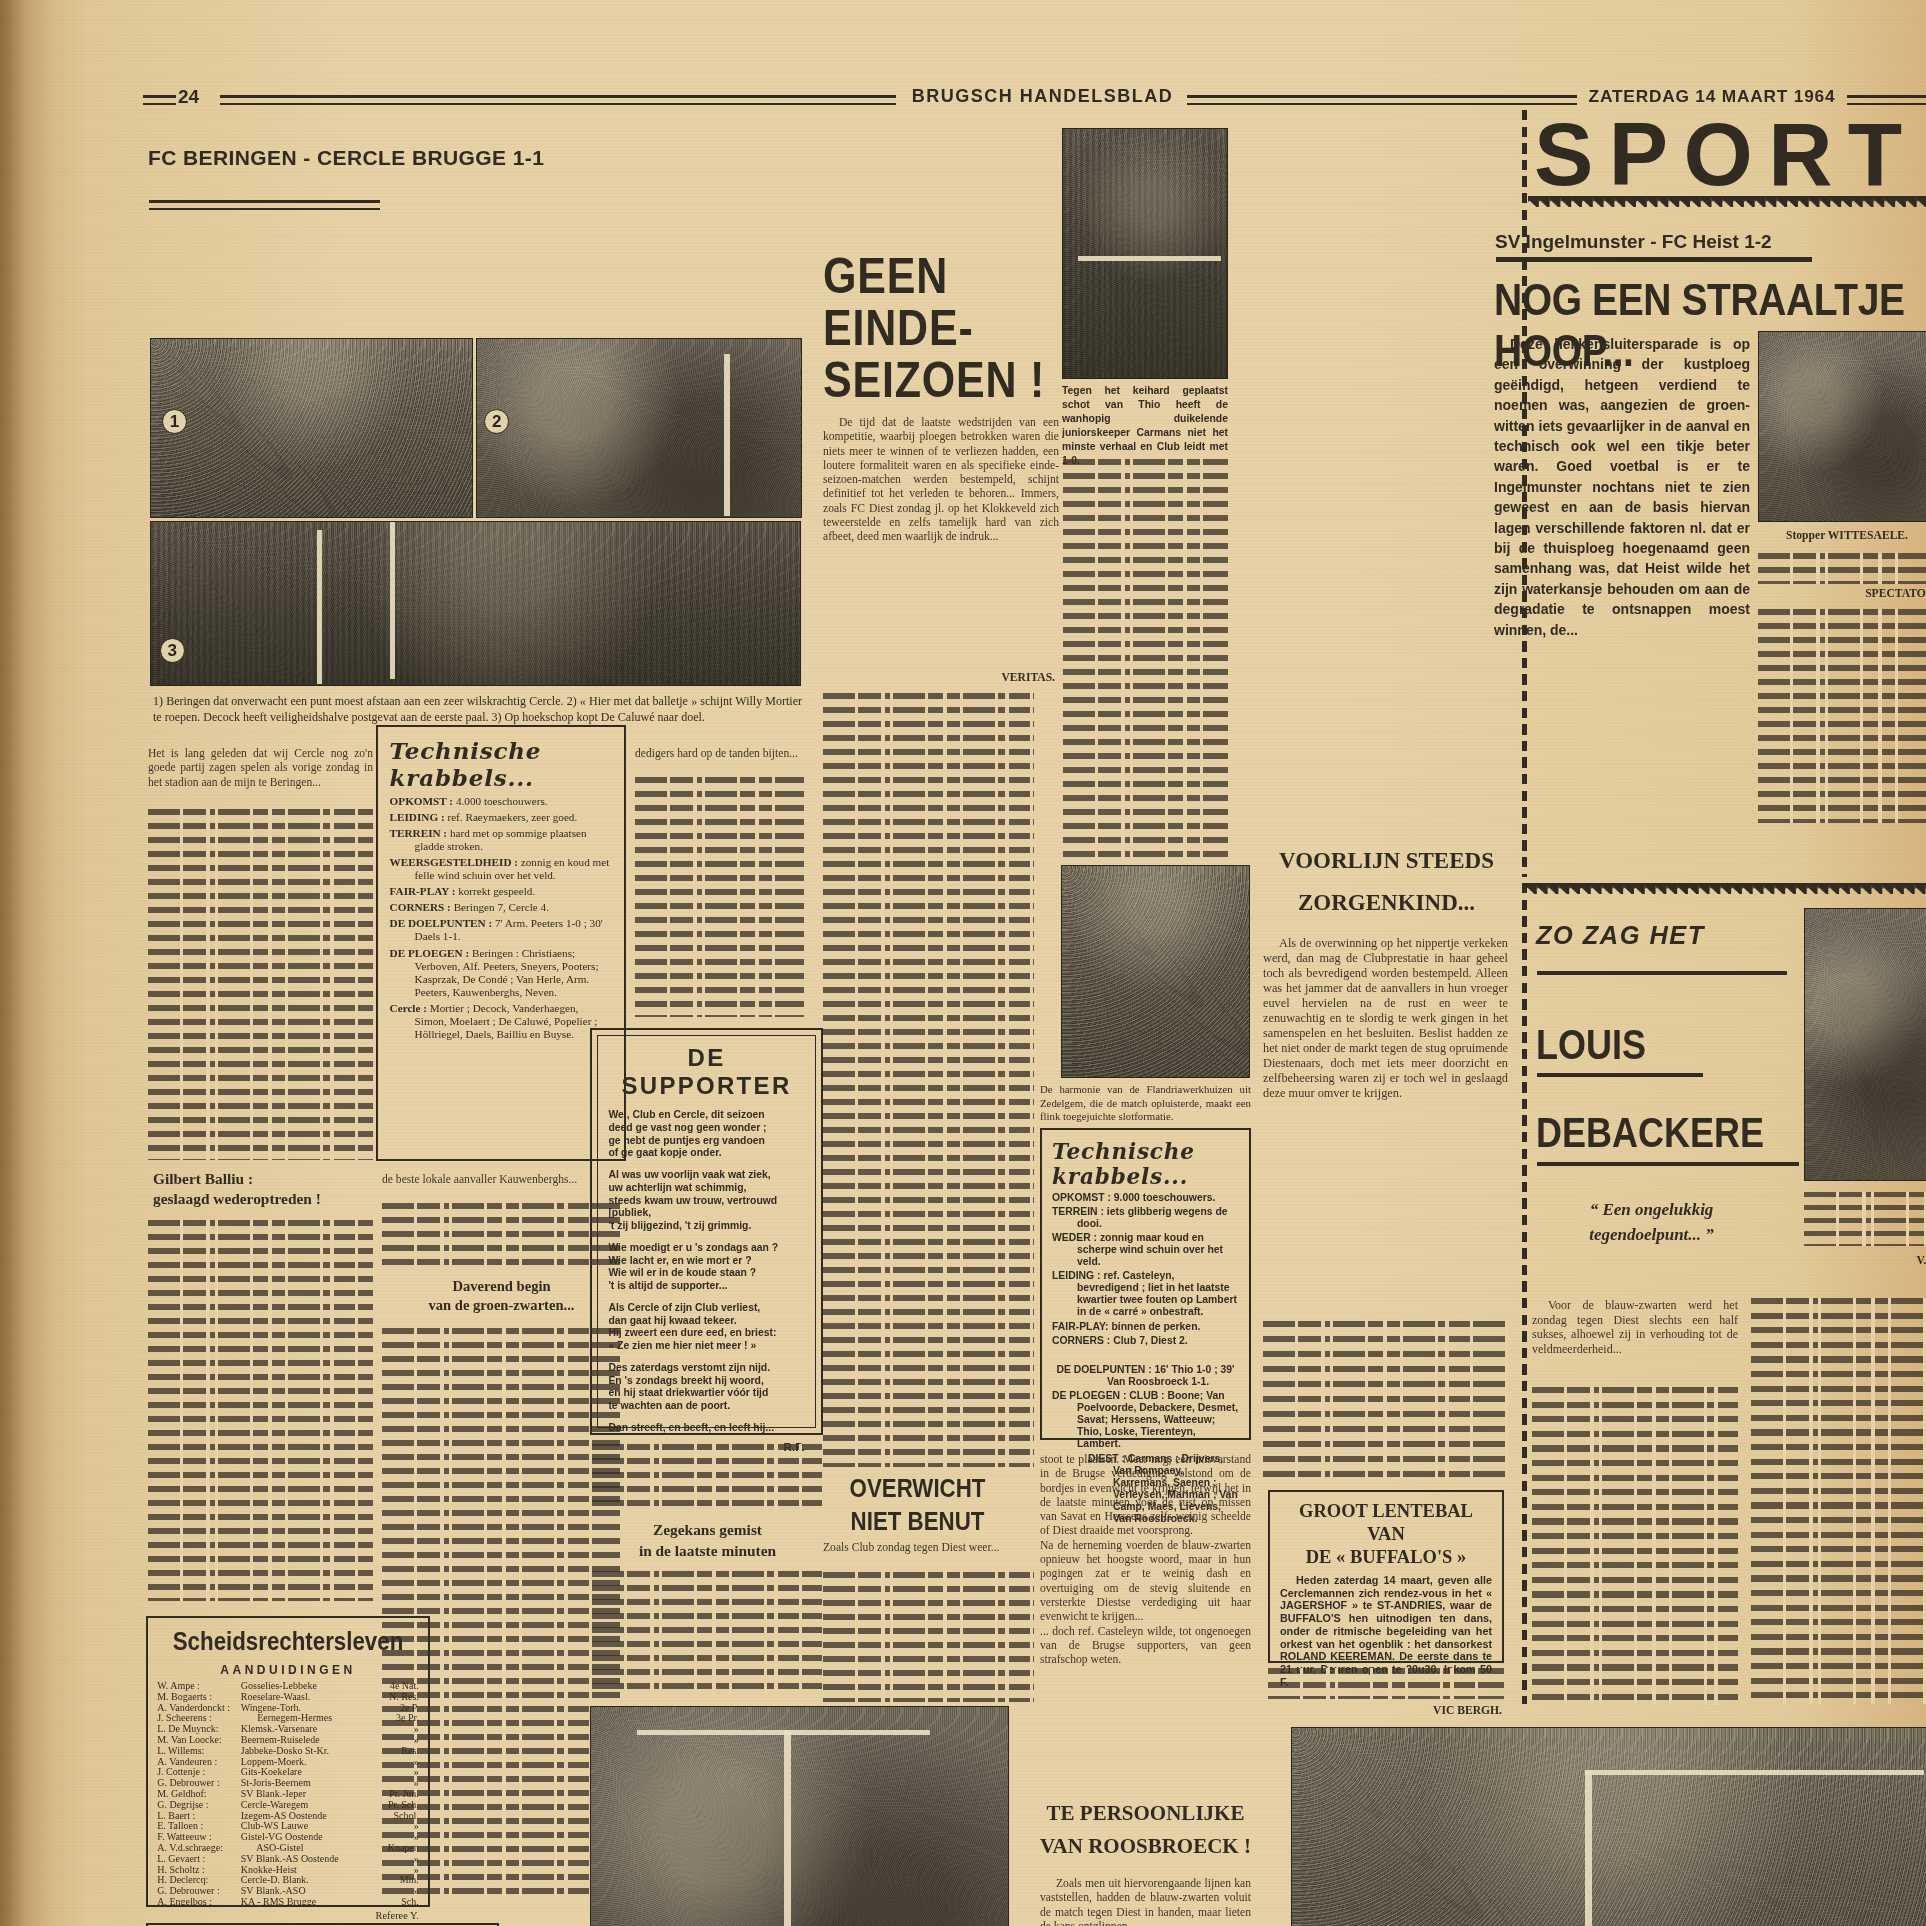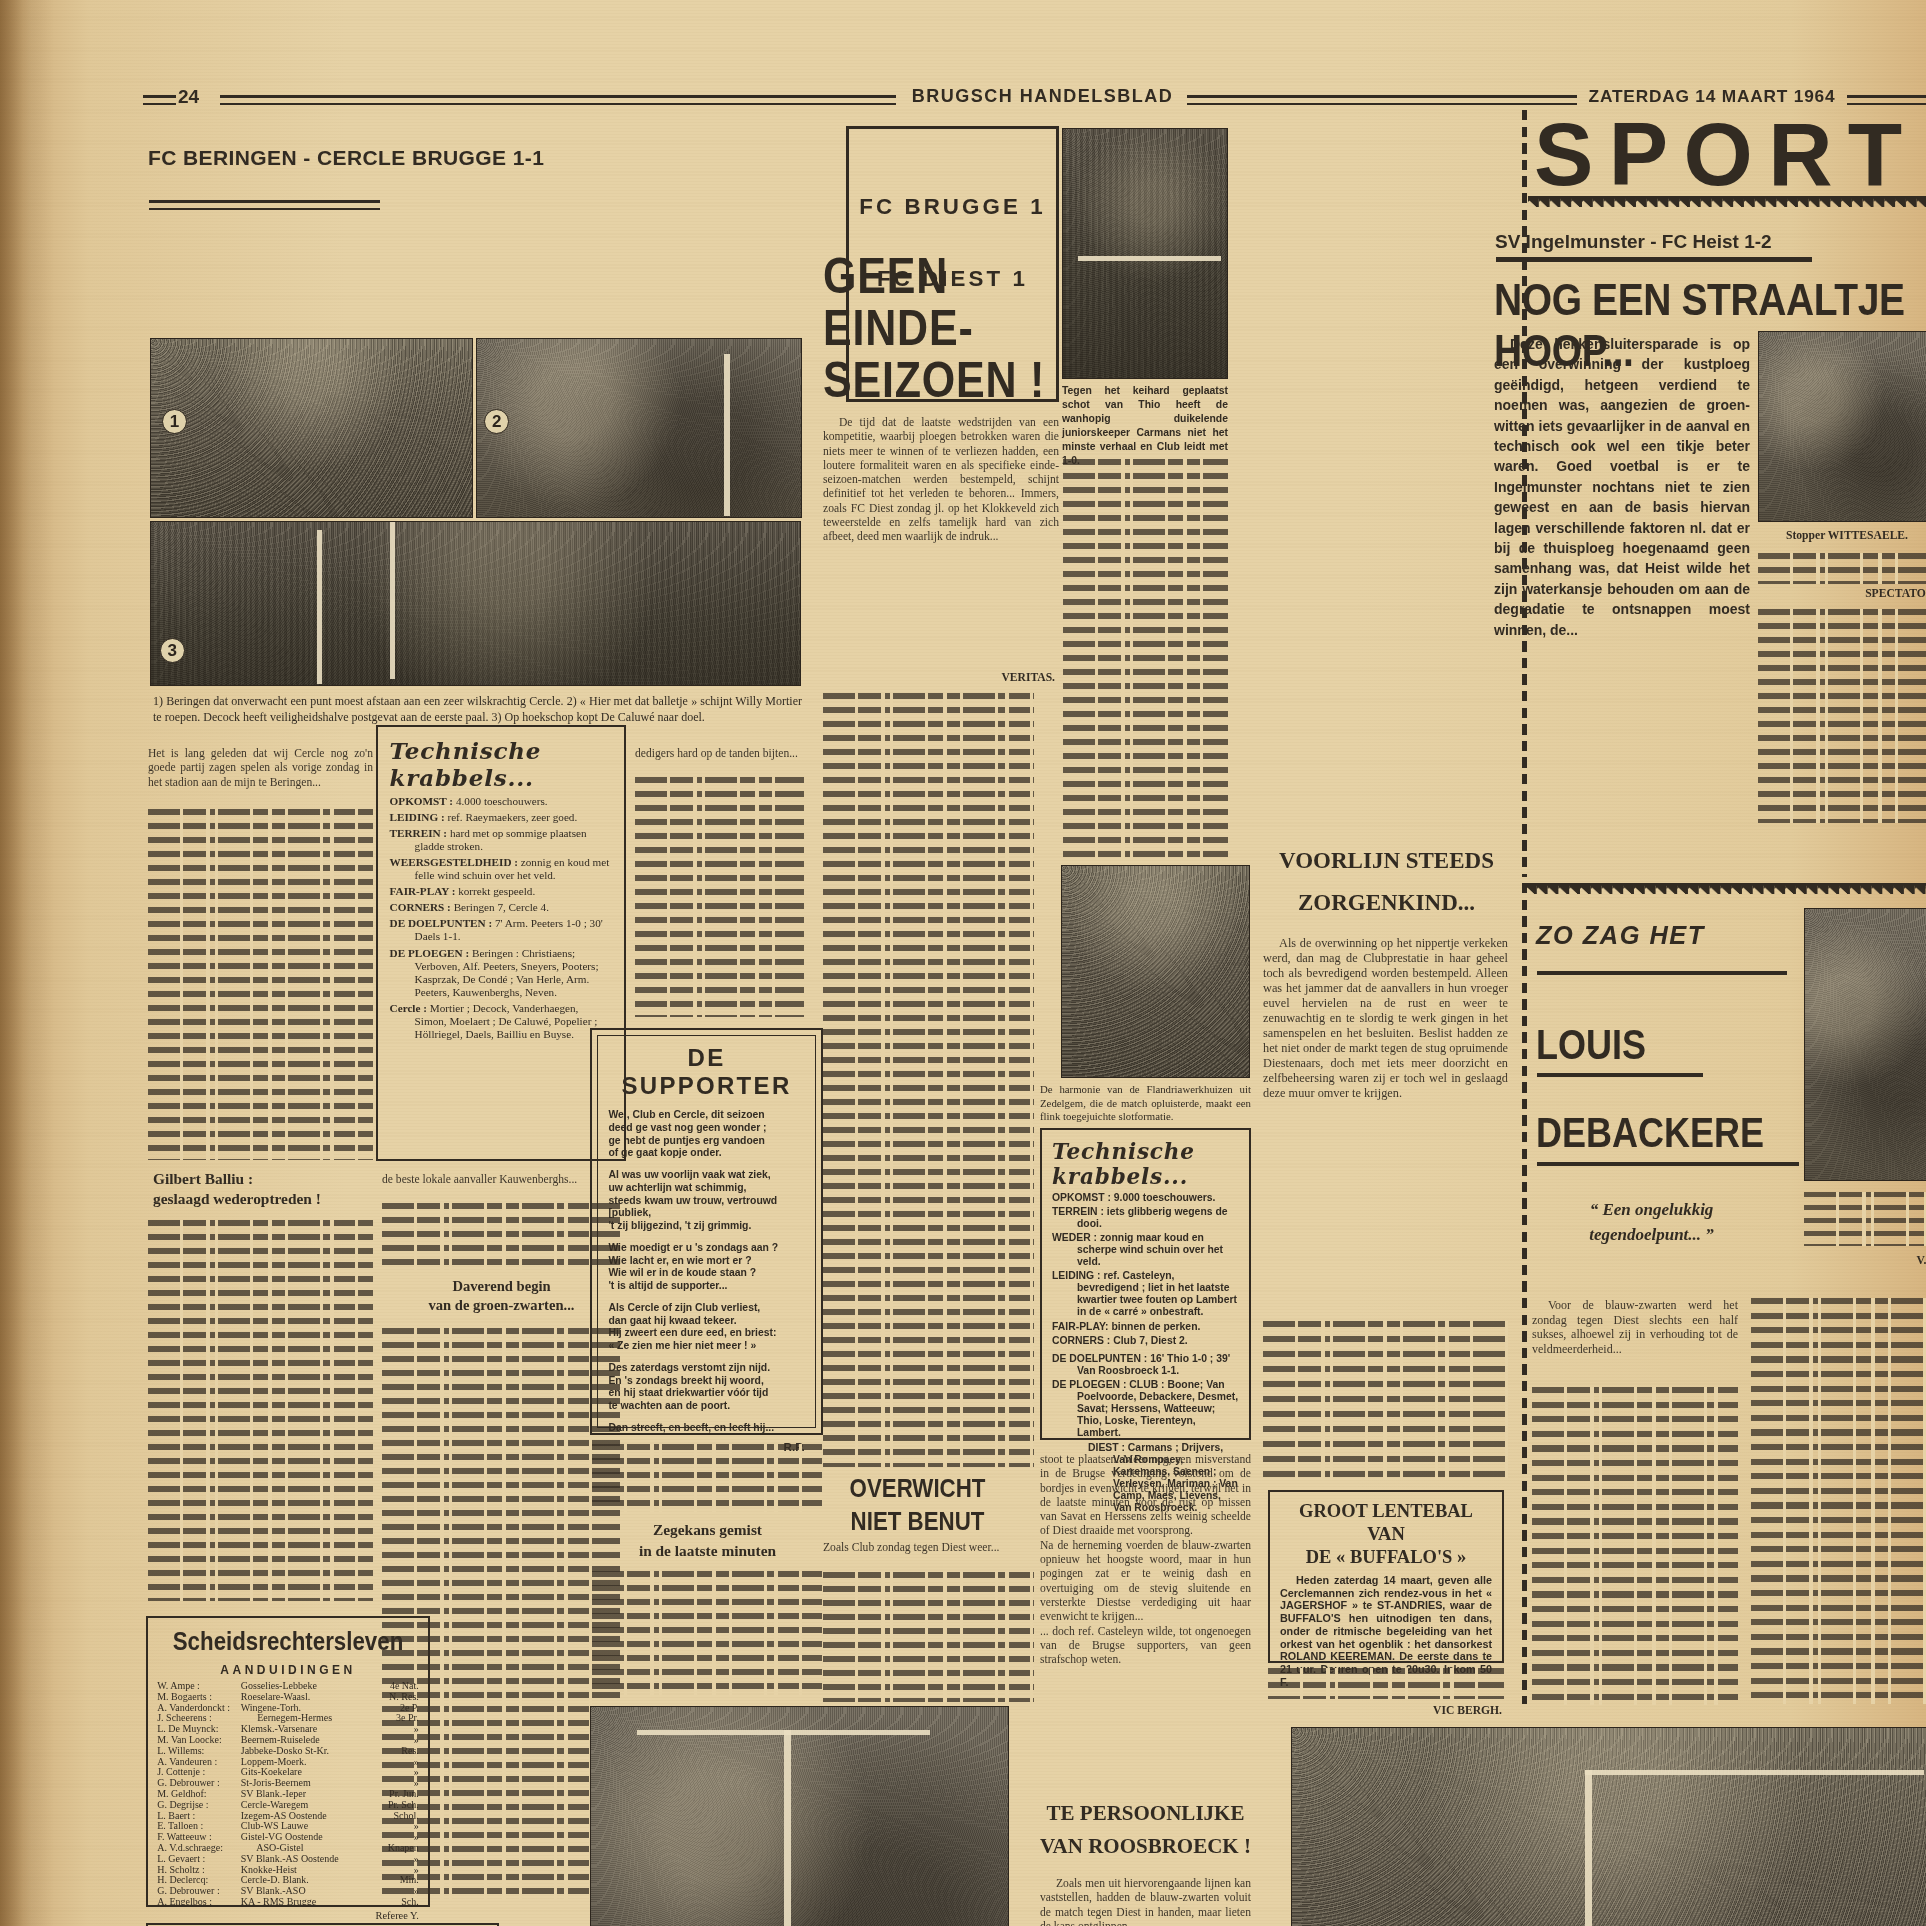--- a/index.html
+++ b/index.html
@@ -290,24 +290,20 @@
     
     
     
     
     
     
     
     
   </div>
 
-  <div class="abs" style="left:846px;top:126px;width:213px;height:276px;border:3.5px solid var(--ink);">
-    <div class="sans bold ctr" style="font-size:22.3px;letter-spacing:3.1px;margin-top:65px;">FC BRUGGE 1</div>
-    <div class="sans bold ctr" style="font-size:22.3px;letter-spacing:3.1px;margin-top:46px;">FC DIEST 1</div>
-  </div>
   <div class="abs ph dk" style="left:1062px;top:128px;width:166px;height:251px;">
     <div class="gbar" style="left:15.4px;top:127px;width:143px;height:4.6px;"></div>
   </div>
   <div class="abs sans bold just" style="left:1062px;top:384px;width:166px;font-size:10.4px;line-height:14px;">Tegen het keihard geplaatst schot van Thio heeft de wanhopig duikelende juniorskeeper Carmans niet het minste verhaal en Club leidt met 1-0.</div>
 
   <div class="abs sans bold pre cond" style="left:823px;top:250px;width:231px;font-size:43px;line-height:45px;letter-spacing:0.8px;">GEEN
 EINDE-
 SEIZOEN !</div>
 
   <div class="abs body indent" style="left:823px;top:416px;width:236px;">De tijd dat de laatste wedstrijden van een kompetitie, waarbij ploegen betrokken waren die niets meer te winnen of te verliezen hadden, een loutere formaliteit waren en als specifieke einde-seizoen-matchen werden bestempeld, schijnt definitief tot het verleden te behoren... Immers, zoals FC Diest zondag jl. op het Klokkeveld zich teweerstelde en zelfs tamelijk hard van zich afbeet, deed men waarlijk de indruk...</div>
@@ -325,21 +321,21 @@
   <div class="abs wavybox" style="left:1040px;top:1128px;width:211px;height:312px;padding:8.5px 10px;">
     <div class="kraT" style="font-size:21.6px;">Technische krabbels...</div>
     <div class="sans bold" style="font-size:10.4px;line-height:12px;margin-top:3.1px;">
 
     <div class="kitem" style="margin-top:2.3px;"><span>OPKOMST :</span> <span>9.000 toeschouwers.</span></div>
         <div class="kitem" style="margin-top:2.3px;"><span>TERREIN :</span> <span>iets glibberig wegens de dooi.</span></div>
         <div class="kitem" style="margin-top:2.3px;"><span>WEDER :</span> <span>zonnig maar koud en scherpe wind schuin over het veld.</span></div>
         <div class="kitem" style="margin-top:2.3px;"><span>LEIDING :</span> <span>ref. Casteleyn, bevredigend ; liet in het laatste kwartier twee fouten op Lambert in de « carré » onbestraft.</span></div>
         <div class="kitem" style="margin-top:2.3px;"><span>FAIR-PLAY:</span> <span>binnen de perken.</span></div>
         <div class="kitem" style="margin-top:2.3px;"><span>CORNERS :</span> <span>Club 7, Diest 2.</span></div>
-        <div class="kitem" style="margin-top:6px;"><span>DE DOELPUNTEN :</span> <span>16' Thio 1-0 ; 39' Van Roosbroeck 1-1.</span></div>
+        <div class="kitem" style="margin-top:17px;text-align:center;"><span>DE DOELPUNTEN :</span> <span>16' Thio 1-0 ; 39' Van Roosbroeck 1-1.</span></div>
         <div class="kitem" style="margin-top:2.3px;"><span>DE PLOEGEN : CLUB :</span> <span>Boone; Van Poelvoorde, Debackere, Desmet, Savat; Herssens, Watteeuw; Thio, Loske, Tierenteyn, Lambert.</span></div>
         <div class="kitem" style="margin-top:2.3px;margin-left:36px;"><span>DIEST :</span> <span>Carmans ; Drijvers, Van Rompaey, Karremans, Saenen ; Verleysen, Mariman ; Van Camp, Maes, Lievens, Van Roosbroeck.</span></div>
       </div>
   </div>
 
   <div class="abs body pre" style="left:1040px;top:1453px;width:211px;">stoot te plaatsen. Meer nog, een misverstand in de Brugse verdediging volstond om de bordjes in evenwicht te krijgen, terwijl het in de laatste minuten voor de rust op missen van Savat en Herssens zelfs weinig scheelde of Diest draaide met voorsprong.
 Na de herneming voerden de blauw-zwarten opnieuw het hoogste woord, maar in hun pogingen zat er te weinig dash en overtuiging om de stevig sluitende en versterkte Diestse verdediging uit haar evenwicht te krijgen...
 ... doch ref. Casteleyn wilde, tot ongenoegen van de Brugse supporters, van geen strafschop weten.</div>
   <div class="abs serif bold pre ctr" style="left:1040px;top:1797px;width:211px;font-size:21px;line-height:33px;">TE PERSOONLIJKE
 VAN ROOSBROECK !</div>

